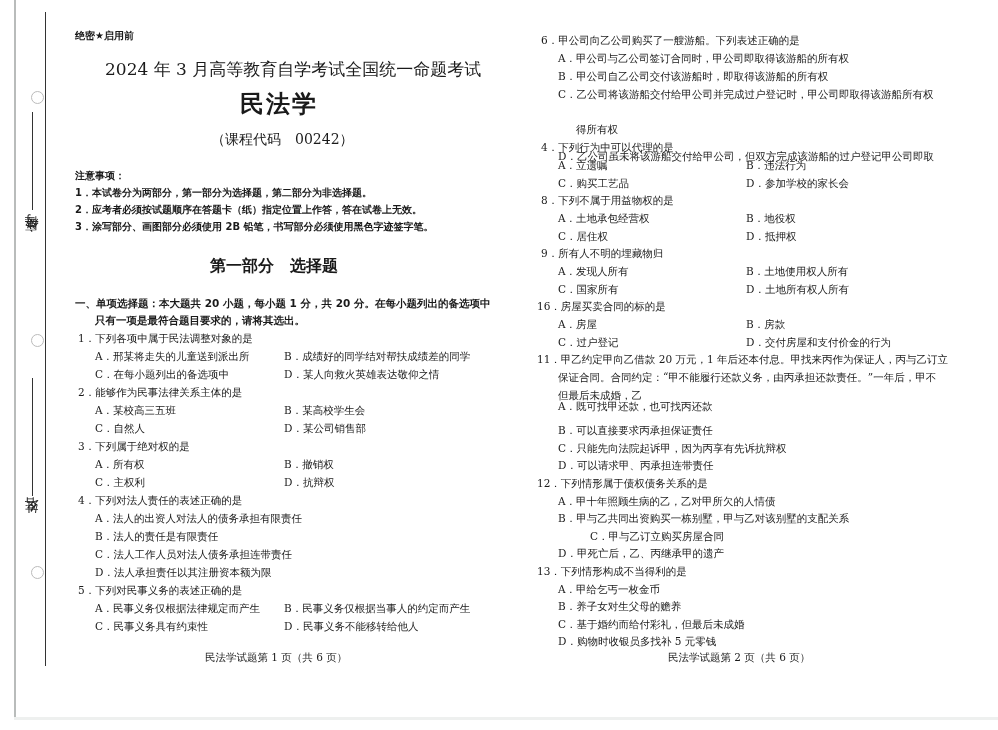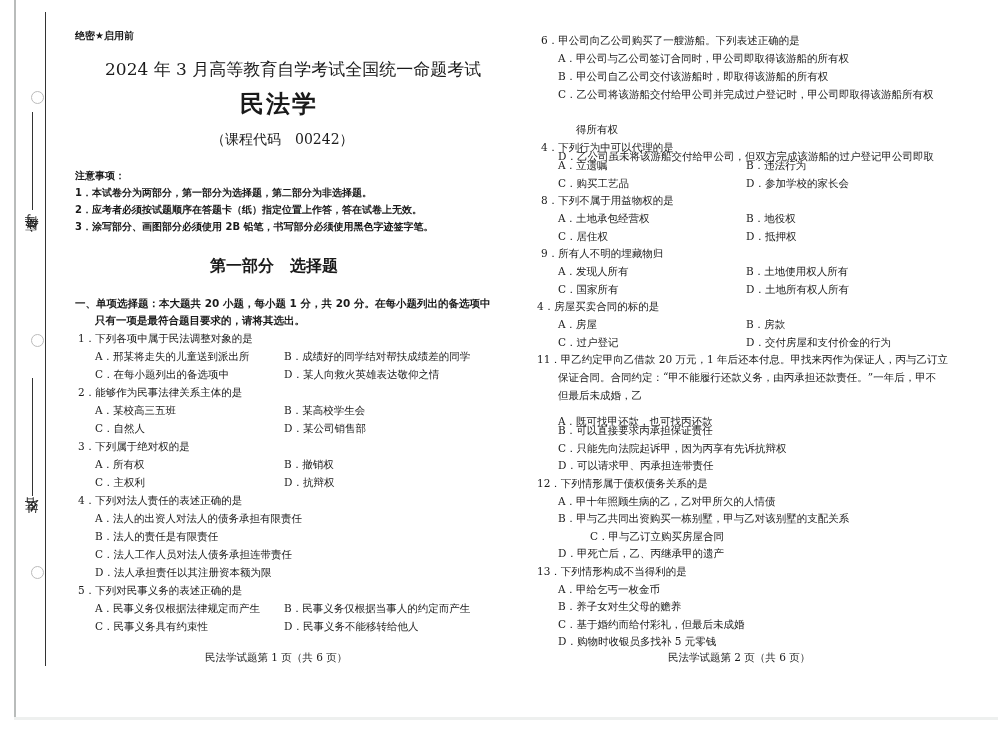--- a/index.html
+++ b/index.html
@@ -112,30 +112,30 @@
   <div class="abs opt" style="left:746px;top:209px;">B．地役权</div>
   <div class="abs opt" style="left:558px;top:227px;">C．居住权</div>
   <div class="abs opt" style="left:746px;top:227px;">D．抵押权</div>
 
   <div class="abs q" style="left:541px;top:244px;">9．所有人不明的埋藏物归</div>
   <div class="abs opt" style="left:558px;top:262px;">A．发现人所有</div>
   <div class="abs opt" style="left:746px;top:262px;">B．土地使用权人所有</div>
   <div class="abs opt" style="left:558px;top:280px;">C．国家所有</div>
   <div class="abs opt" style="left:746px;top:280px;">D．土地所有权人所有</div>
 
-  <div class="abs q" style="left:537px;top:297px;">4．房屋买卖合同的标的是</div>
+  <div class="abs q" style="left:537px;top:297px;">16．房屋买卖合同的标的是</div>
   <div class="abs opt" style="left:558px;top:315px;">A．房屋</div>
   <div class="abs opt" style="left:746px;top:315px;">B．房款</div>
   <div class="abs opt" style="left:558px;top:333px;">C．过户登记</div>
   <div class="abs opt" style="left:746px;top:333px;">D．交付房屋和支付价金的行为</div>
 
   <div class="abs q" style="left:537px;top:350px;">11．甲乙约定甲向乙借款 20 万元，1 年后还本付息。甲找来丙作为保证人，丙与乙订立</div>
   <div class="abs q" style="left:558px;top:368px;">保证合同。合同约定：“甲不能履行还款义务，由丙承担还款责任。”一年后，甲不</div>
   <div class="abs q" style="left:558px;top:386px;">但最后未成婚，乙</div>
-  <div class="abs opt" style="left:558px;top:412px;text-align:right;">A．既可找甲还款，也可找丙还款</div>
+  <div class="abs opt" style="left:558px;top:397px;text-align:right;">A．既可找甲还款，也可找丙还款</div>
   <div class="abs opt" style="left:558px;top:421px;">B．可以直接要求丙承担保证责任</div>
   <div class="abs opt" style="left:558px;top:439px;">C．只能先向法院起诉甲，因为丙享有先诉抗辩权</div>
   <div class="abs opt" style="left:558px;top:456px;">D．可以请求甲、丙承担连带责任</div>
 
   <div class="abs q" style="left:537px;top:474px;">12．下列情形属于债权债务关系的是</div>
   <div class="abs opt" style="left:558px;top:492px;">A．甲十年照顾生病的乙，乙对甲所欠的人情债</div>
   <div class="abs opt" style="left:558px;top:509px;">B．甲与乙共同出资购买一栋别墅，甲与乙对该别墅的支配关系</div>
   <div class="abs opt" style="left:590px;top:527px;">C．甲与乙订立购买房屋合同</div>
   <div class="abs opt" style="left:558px;top:544px;">D．甲死亡后，乙、丙继承甲的遗产</div>
 

